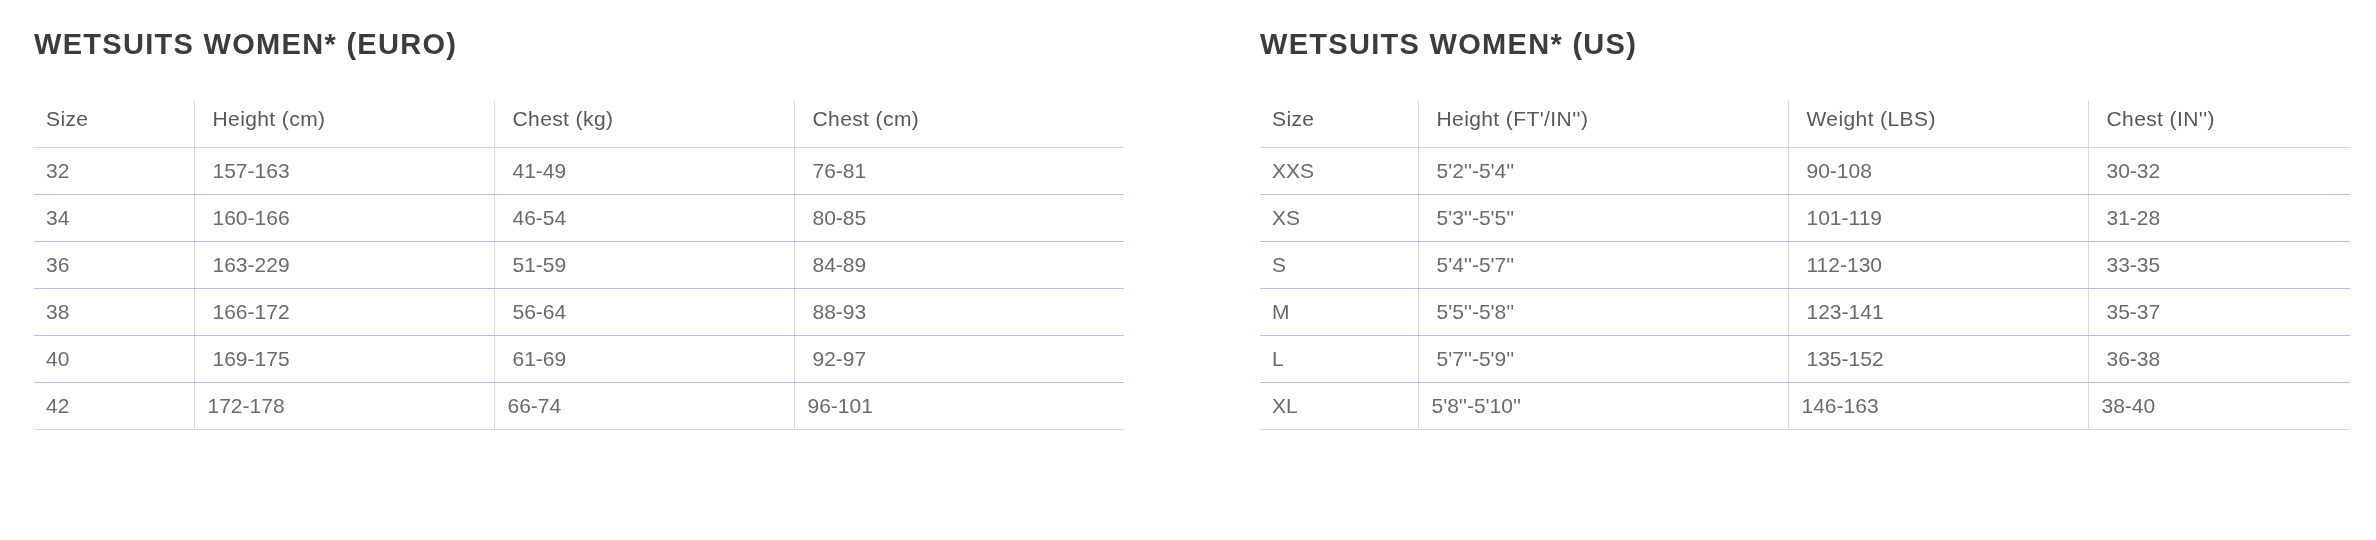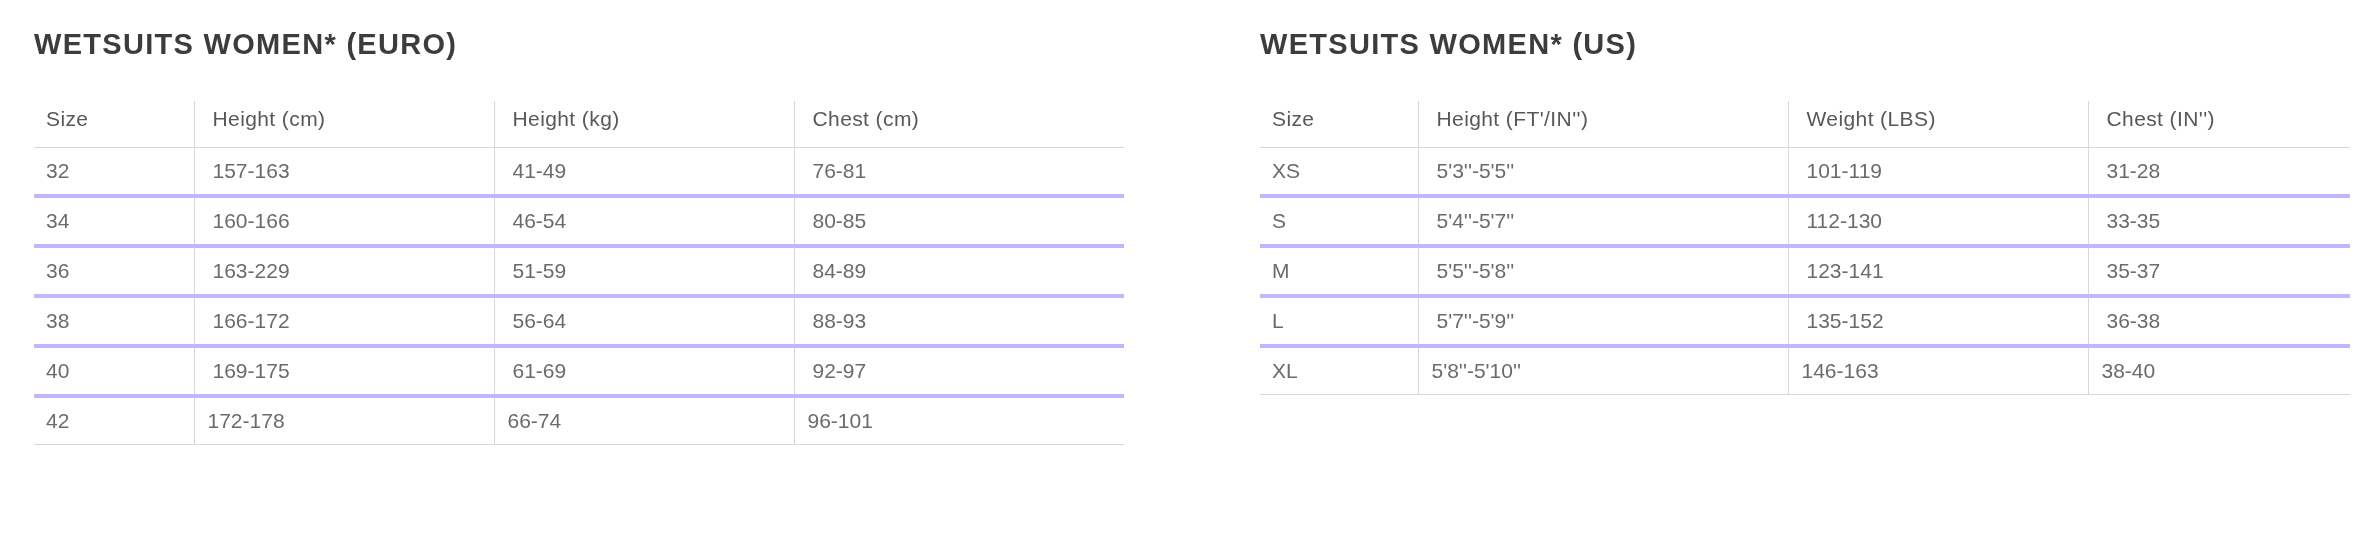--- a/index.html
+++ b/index.html
@@ -54,21 +54,21 @@
   table.size-table.euro-t { width: 1090px; }
   table.size-table.us-t { width: 1090px; }
 
   table.size-table th,
   table.size-table td {
     text-align: left;
     font-size: 21px;
     font-weight: normal;
     color: #6b6b6b;
     padding: 11px 0 11px 18px;
-    border-bottom: 4px solid #c4b5fd;
+    border-bottom: 1px solid #c4b5fd;
     border-right: 1px solid #d8d8d8;
     vertical-align: middle;
     white-space: nowrap;
   }
   table.size-table thead th {
     font-weight: normal;
     color: #585858;
     letter-spacing: 0.4px;
     border-bottom: 1px solid #d8d8d8;
     padding-top: 6px;
@@ -107,21 +107,21 @@
         <colgroup>
           <col class="c0">
             <col class="c1">
             <col class="c2">
             <col class="c3">
         </colgroup>
         <thead>
           <tr>
             <th class="first-col">Size</th>
             <th>Height (cm)</th>
-            <th>Height (kg)</th>
+            <th>Chest (kg)</th>
             <th>Chest (cm)</th>
           </tr>
         </thead>
         <tbody>
           <tr>
             <td class="first-col">32</td>
             <td>157-163</td>
             <td>41-49</td>
             <td>76-81</td>
           </tr>
@@ -171,20 +171,26 @@
         <thead>
           <tr>
             <th class="first-col">Size</th>
             <th>Height (FT'/IN'')</th>
             <th>Weight (LBS)</th>
             <th>Chest (IN'')</th>
           </tr>
         </thead>
         <tbody>
           <tr>
+            <td class="first-col">XXS</td>
+            <td>5'2''-5'4''</td>
+            <td>90-108</td>
+            <td>30-32</td>
+          </tr>
+          <tr>
             <td class="first-col">XS</td>
             <td>5'3''-5'5''</td>
             <td>101-119</td>
             <td>31-28</td>
           </tr>
           <tr>
             <td class="first-col">S</td>
             <td>5'4''-5'7''</td>
             <td>112-130</td>
             <td>33-35</td>

